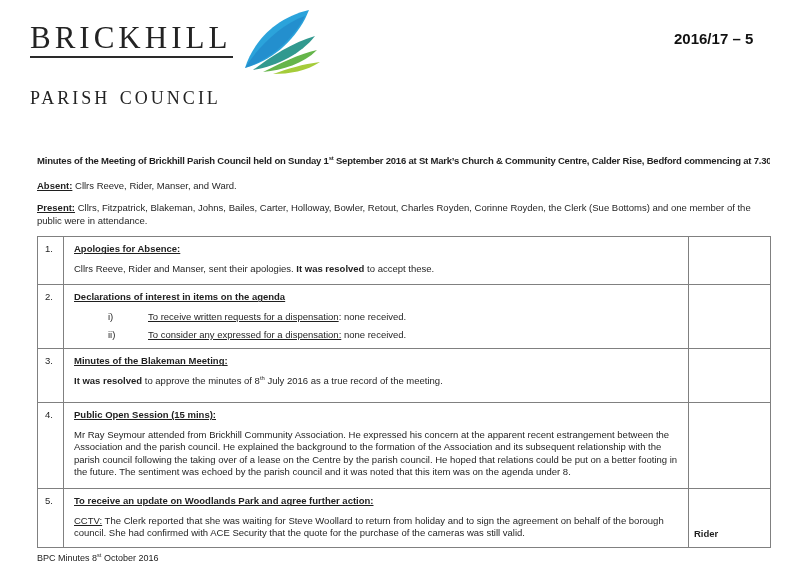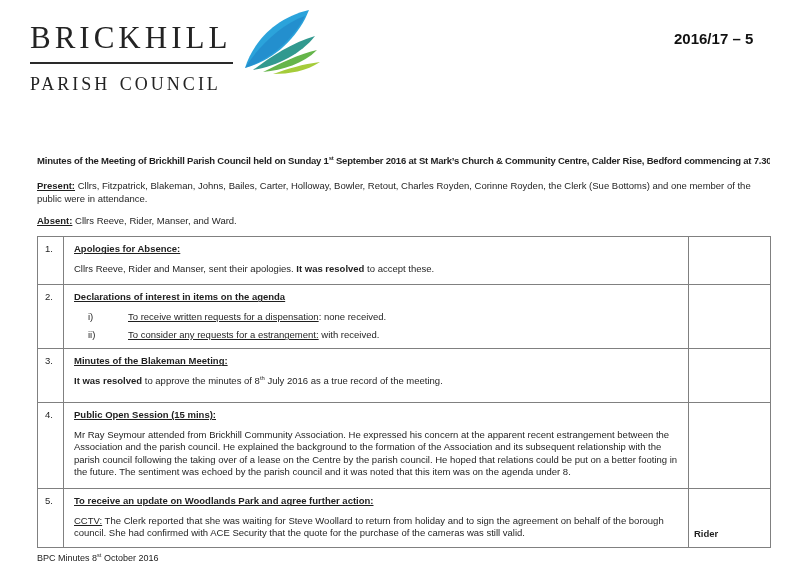--- a/index.html
+++ b/index.html
@@ -10,26 +10,26 @@
     color: #1f1f1f;
   }
 
   
   .logo { position: absolute; left: 30px; top: 12px; }
   .logo-text-block { display: inline-block; vertical-align: top; }
   .logo-name {
     font-family: "Liberation Serif", "DejaVu Serif", serif;
     font-variant: small-caps; text-transform: lowercase;
     font-size: 44px; line-height: 1.0; letter-spacing: 4px; color: #232323;
-    display: inline-block; border-bottom: 2px solid #2a2a2a; padding-bottom: 6px; padding-right: 2px;
+    display: inline-block; border-bottom: 2px solid #2a2a2a; padding-right: 2px;
   }
   .logo-subtitle {
     font-family: "Liberation Serif", "DejaVu Serif", serif;
     font-variant: small-caps; text-transform: lowercase;
-    font-size: 26px; letter-spacing: 3px; color: #232323; margin-top: 3px;
+    font-size: 26px; letter-spacing: 3px; color: #232323; margin-top: 23px;
   }
   .leaf { display: inline-block; vertical-align: top; margin-left: 8px; margin-top: -4px; }
 
   .doc-ref { position: absolute; left: 674px; top: 30px; font-weight: bold; font-size: 15px; color: #111; }
 
   
   .main { position: absolute; left: 37px; top: 155px; width: 733px; }
   .doc-title {
     font-weight: bold; font-size: 9.5px; letter-spacing: -0.2px;
     white-space: nowrap; overflow: hidden; margin-bottom: 14px;
@@ -40,21 +40,21 @@
 
   
   table.minutes { border-collapse: collapse; table-layout: fixed; width: 733px; margin-top: 3px; }
   table.minutes td { border: 1px solid #808080; vertical-align: top; font-size: 9.5px; line-height: 1.3; }
   td.num { width: 26px; padding: 6px 2px 0 7px; }
   td.content { width: 625px; padding: 6px 10px 7px 10px; }
   td.action { width: 82px; padding: 2px 4px 6px 5px; font-weight: bold; }
   td.action.bottom { vertical-align: bottom; }
   .row-heading { font-weight: bold; text-decoration: underline; margin-bottom: 7px; }
   .row-body { }
-  .sub-item { margin: 6px 0 0 14px; }
+  .sub-item { margin: 6px 0 0 34px; }
   .sub-marker { display: inline-block; width: 40px; }
   .u { text-decoration: underline; }
   .b { font-weight: bold; }
   tr.r1 td { height: 48px; }
   tr.r2 td { height: 60px; }
   tr.r3 td { height: 54px; }
   tr.r4 td { height: 86px; }
   tr.r5 td { height: 46px; }
 
   
@@ -75,42 +75,42 @@
       <path d="M32 66 C 46 61, 62 56, 79 54 C 66 63, 48 66, 32 66 Z" fill="#A5CC3A"></path>
   </svg></span>
 </div>
 
 <div class="doc-ref">2016/17 – 5</div>
 
 <div class="main">
 
   <div class="doc-title"><span>Minutes of the Meeting of Brickhill Parish Council held on Sunday 1</span><sup>st</sup><span> September 2016 at St Mark’s Church &amp; Community Centre, Calder Rise, Bedford commencing at 7.30pm</span></div>
 
+  <div class="para"><span class="lbl">Absent:</span><span>  Cllrs Reeve, Rider, Manser, and Ward.</span></div>
+
   <div class="para"><span class="lbl">Present:</span><span> Cllrs, Fitzpatrick, Blakeman, Johns, Bailes, Carter, Holloway, Bowler, Retout, Charles Royden, Corinne Royden, the Clerk (Sue Bottoms) and one member of the public were in attendance.</span></div>
-
-  <div class="para"><span class="lbl">Absent:</span><span>  Cllrs Reeve, Rider, Manser, and Ward.</span></div>
 
   <table class="minutes">
 
     <tbody>
         <tr class="r1">
       <td class="num">1.</td>
       <td class="content">
         <div class="row-heading">Apologies for Absence:</div>
         <div class="row-body"><span>Cllrs Reeve, Rider and Manser, sent their apologies.  </span><span class="b">It was resolved</span><span> to accept these.</span></div>
       </td>
       <td class="action"></td>
     </tr>
 
     <tr class="r2">
       <td class="num">2.</td>
       <td class="content">
         <div class="row-heading">Declarations of interest in items on the agenda</div>
         <div class="sub-item"><span class="sub-marker">i)</span><span class="u">To receive written requests for a dispensation</span><span>: none received.</span></div>
-        <div class="sub-item"><span class="sub-marker">ii)</span><span class="u">To consider any requests for a estrangement:</span><span>  with received.</span></div>
+        <div class="sub-item"><span class="sub-marker">ii)</span><span class="u">To consider any expressed for a dispensation:</span><span>  none received.</span></div>
       </td>
       <td class="action"></td>
     </tr>
 
     <tr class="r3">
       <td class="num">3.</td>
       <td class="content">
         <div class="row-heading">Minutes of the Blakeman Meeting:</div>
         <div class="row-body"><span class="b">It was resolved</span><span> to approve the minutes of 8</span><sup>th</sup><span> July 2016 as a true record of the meeting.</span></div>
       </td>

